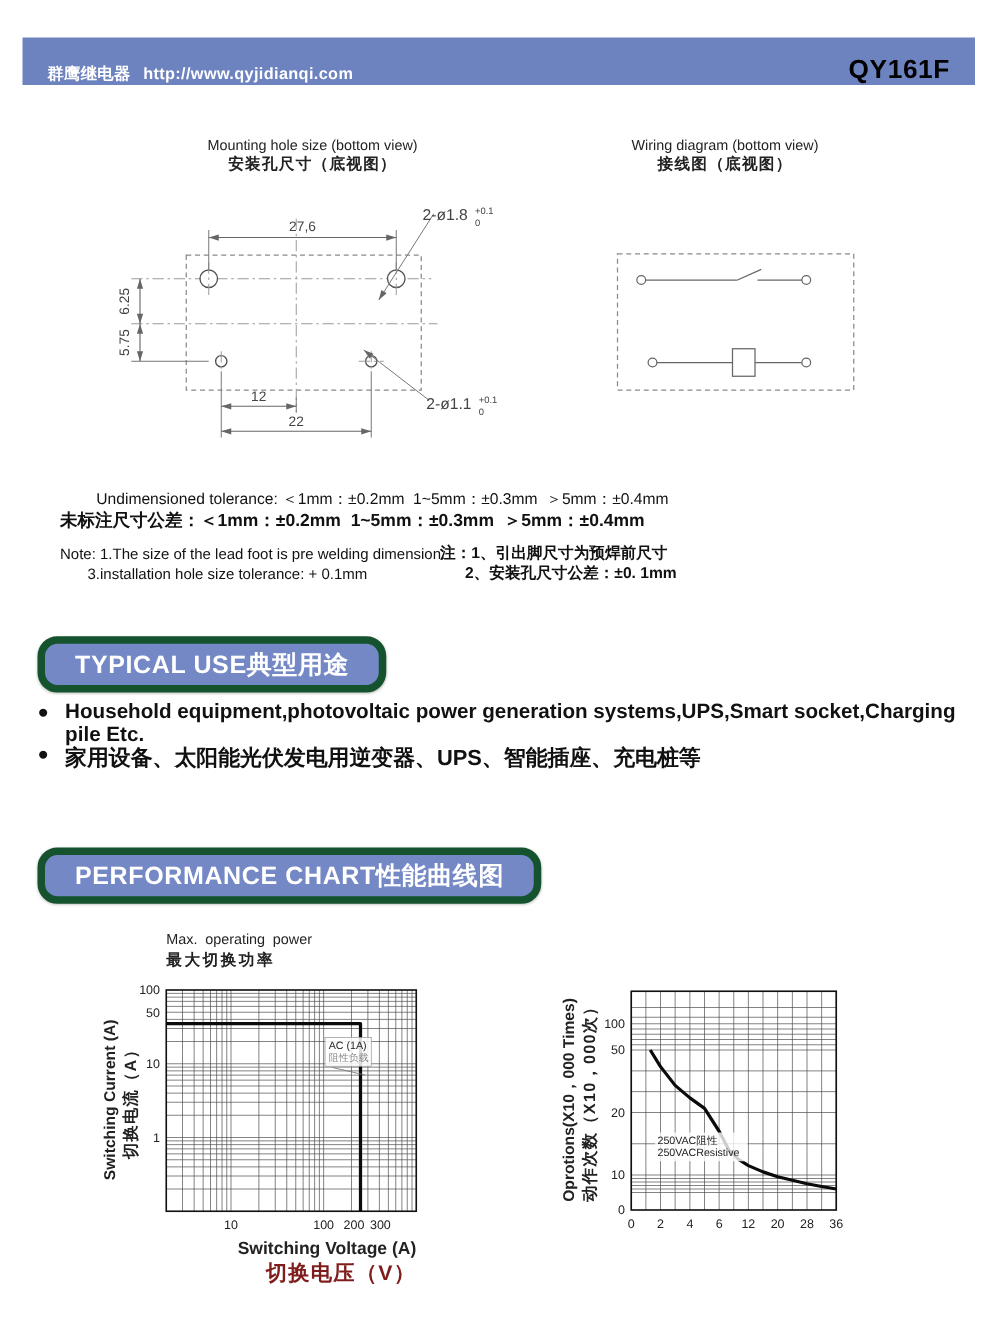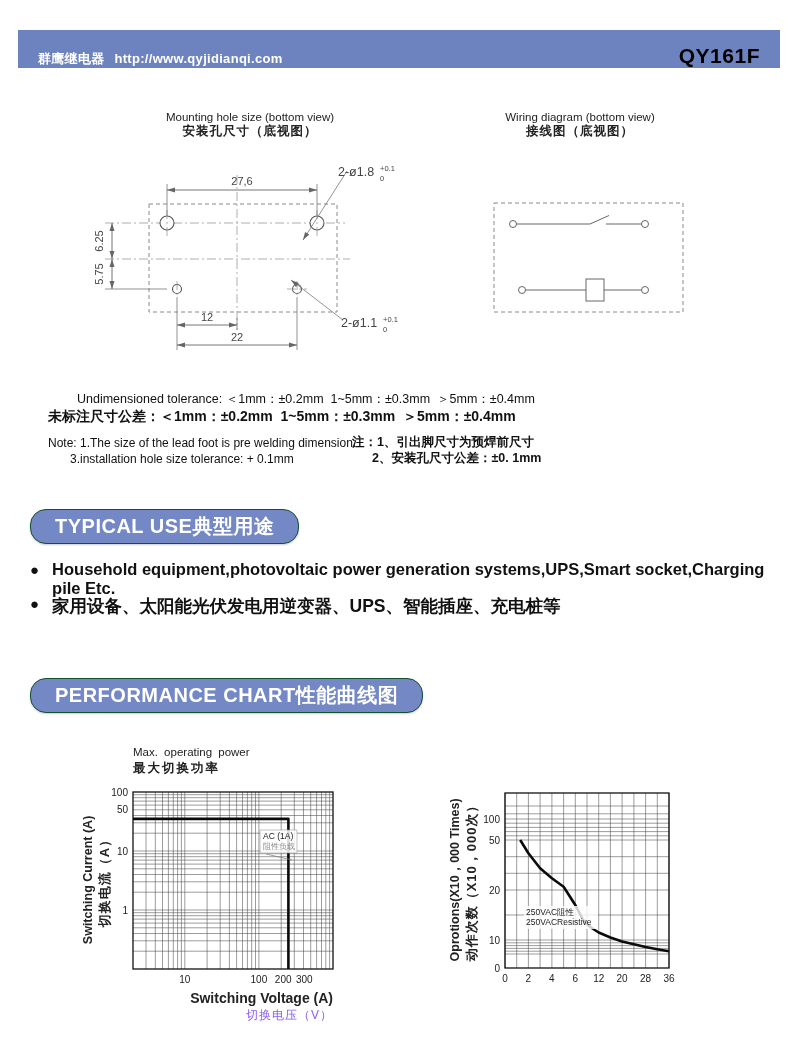--- a/index.html
+++ b/index.html
@@ -31,38 +31,38 @@
   .toltxt{font-size:7.5px;}
   
   .note{position:absolute;white-space:pre;}
   .n-en1{left:48px;top:391px;font-size:12.5px;color:#111;margin-left:29px;}
   .n-zh1{left:48px;top:408px;font-size:14px;font-weight:bold;color:#111;}
   .n-en2{left:48px;top:436px;font-size:12px;color:#111;}
   .n-en3{left:70px;top:452px;font-size:12px;color:#111;}
   .n-zh2{left:352px;top:434px;font-size:12.5px;font-weight:bold;color:#111;}
   .n-zh3{left:372px;top:450px;font-size:12.5px;font-weight:bold;color:#111;}
   
-  .pill{position:absolute;left:30px;height:33px;background:#7488c5;border:1px solid #14532d;
+  .pill{position:absolute;left:30px;height:33px;background:#7488c5;border:6px solid #14532d;
         border-radius:16px;display:inline-flex;align-items:center;padding:0 24px;
         color:#fff;font-size:20px;font-weight:bold;letter-spacing:.5px;box-shadow:0 1px 2px rgba(0,0,0,.2);}
   
   .bullet{position:absolute;left:30px;display:flex;align-items:flex-start;}
   .bullet .dot{font-size:15px;margin-right:13px;line-height:1.3;}
   .b-en{top:560px;font-size:16.5px;font-weight:600;color:#111;}
   .b-zh{top:594px;font-size:17.5px;font-weight:bold;color:#111;}
   
   .ch-title{position:absolute;width:200px;text-align:left;line-height:1.3;}
   .ch-title .en{font-size:11.5px;color:#222;word-spacing:3px;}
   .ch-title .zh{font-size:12.5px;font-weight:bold;color:#222;letter-spacing:2px;}
   .ylab{position:absolute;width:240px;text-align:center;transform:rotate(-90deg);line-height:1.25;}
   .ylab .en{font-size:12.5px;font-weight:bold;color:#222;}
   .ylab .zh{font-size:13px;font-weight:bold;color:#222;letter-spacing:1px;}
   .xlab{position:absolute;width:200px;text-align:right;line-height:1.25;}
   .xlab .en{font-size:14px;font-weight:600;color:#222;}
-  .xlab .zh{font-size:12px;font-weight:normal;color:#8b5cf6;letter-spacing:1px;}
+  .xlab .zh{font-size:17px;font-weight:bold;color:#7f1d1d;letter-spacing:1px;}
   .chart{position:absolute;}
   .chart .gl{stroke:#4a4a4a;stroke-width:.55;}
   .chart .frame{fill:none;stroke:#111;stroke-width:1.3;}
   .chart .tick{font-size:10px;fill:#222;}
   .chart .curve{fill:none;stroke:#0b0b0b;stroke-width:2.6;stroke-linejoin:round;}
   .chart .ann{font-size:8.5px;fill:#222;}
   .chart .ann2{fill:#888;font-size:8px;}
   .chart .annbox{fill:#fff;fill-opacity:.85;stroke:#999;stroke-width:.6;}
   .chart .annbox2{fill:#fff;fill-opacity:.8;stroke:none;}
   .chart .leader{stroke:#777;stroke-width:.7;}

